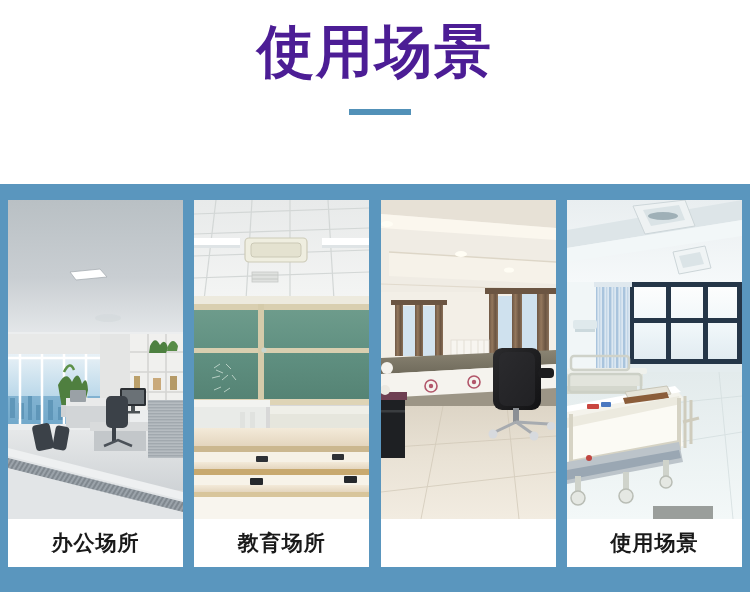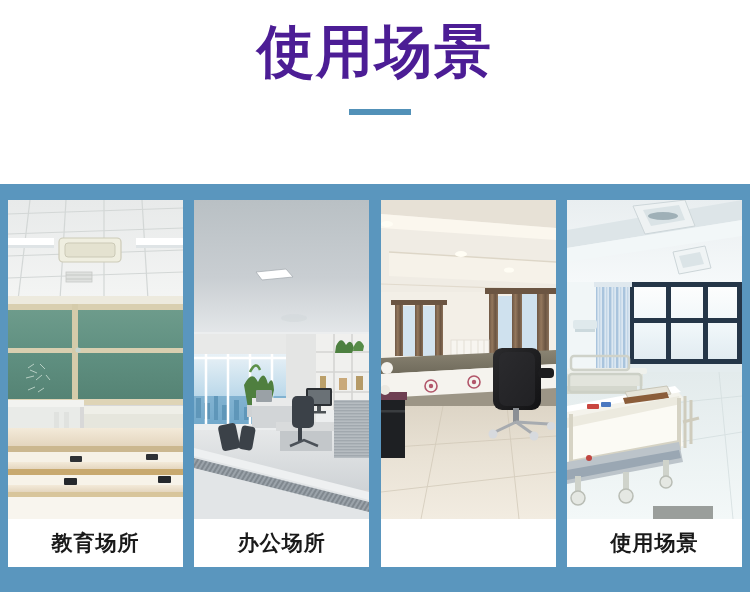--- a/index.html
+++ b/index.html
@@ -128,109 +128,20 @@
 <div id="page">
 
   <div class="header">
     <div class="page-title">使用场景</div>
     <div class="title-underline"></div>
   </div>
 
   <div class="blue-band"></div>
 
   <div class="cards-row">
-
-    <div class="card">
-      <div class="card-photo">
-        <svg viewBox="0 0 175 319" preserveAspectRatio="none" aria-hidden="true">
-          <defs>
-            <linearGradient id="c-board" x1="0" y1="0" x2="0" y2="1">
-              <stop offset="0%" stop-color="#6e9c8c"></stop>
-              <stop offset="50%" stop-color="#5f8f80"></stop>
-              <stop offset="100%" stop-color="#548273"></stop>
-            </linearGradient>
-            <linearGradient id="c-desk" x1="0" y1="0" x2="0" y2="1">
-              <stop offset="0%" stop-color="#f3ead9"></stop>
-              <stop offset="100%" stop-color="#e2d3bb"></stop>
-            </linearGradient>
-            <linearGradient id="c-ceil" x1="0" y1="0" x2="0" y2="1">
-              <stop offset="0%" stop-color="#e8eaea"></stop>
-              <stop offset="100%" stop-color="#f4f5f4"></stop>
-            </linearGradient>
-          </defs>
-
-          <rect x="0" y="0" width="175" height="100" fill="url(#c-ceil)"></rect>
-          <g stroke="#d3d7d6" stroke-width="1.2">
-            <line x1="0" y1="14" x2="175" y2="8"></line>
-            <line x1="0" y1="34" x2="175" y2="28"></line>
-            <line x1="0" y1="56" x2="175" y2="50"></line>
-            <line x1="0" y1="78" x2="175" y2="72"></line>
-            <line x1="22" y1="0" x2="10" y2="100"></line>
-            <line x1="58" y1="0" x2="52" y2="100"></line>
-            <line x1="96" y1="0" x2="96" y2="100"></line>
-            <line x1="134" y1="0" x2="140" y2="100"></line>
-          </g>
-
-          <rect x="51" y="38" width="62" height="24" rx="4" fill="#efeee0" stroke="#cdcbb8" stroke-width="1.2"></rect>
-          <rect x="57" y="43" width="50" height="14" rx="3" fill="#e4e2d0" stroke="#cbc9b6" stroke-width="1"></rect>
-
-          <rect x="58" y="72" width="26" height="10" fill="#dfe1df" stroke="#c6c9c6" stroke-width="0.8"></rect>
-          <g stroke="#c3c6c3" stroke-width="0.9">
-            <line x1="58" y1="75" x2="84" y2="75"></line>
-            <line x1="58" y1="79" x2="84" y2="79"></line>
-          </g>
-
-          <rect x="0" y="38" width="46" height="7" fill="#ffffff"></rect>
-          <rect x="0" y="45" width="46" height="3" fill="#dfe4e6"></rect>
-          <rect x="128" y="38" width="47" height="7" fill="#ffffff"></rect>
-          <rect x="128" y="45" width="47" height="3" fill="#dfe4e6"></rect>
-
-          <rect x="0" y="96" width="175" height="12" fill="#edeade"></rect>
-
-          <rect x="0" y="108" width="175" height="96" fill="url(#c-board)"></rect>
-
-          <rect x="0" y="104" width="175" height="6" fill="#d9cfb0"></rect>
-          <rect x="0" y="148" width="175" height="5" fill="#d9cfb0"></rect>
-          <rect x="64" y="104" width="6" height="100" fill="#d5cbaa"></rect>
-          <rect x="0" y="199" width="175" height="6" fill="#ded4b6"></rect>
-          <circle cx="70" cy="150" r="2.6" fill="#c9d6cf"></circle>
-
-          <g stroke="#cfe0d6" stroke-width="1" opacity="0.8" fill="none">
-            <path d="M20 168 l6-4 M22 170 l7 3 M32 164 l5 5"></path>
-            <path d="M18 178 l8-2 M28 180 l6-5 M38 175 l4 5"></path>
-            <path d="M20 190 l7-3 M30 192 l6-4"></path>
-          </g>
-
-          <rect x="0" y="204" width="72" height="30" fill="#e9ebe8"></rect>
-          <rect x="0" y="200" width="76" height="7" fill="#f2f3f0"></rect>
-          <rect x="46" y="212" width="5" height="18" fill="#e0e2df"></rect>
-          <rect x="56" y="212" width="5" height="18" fill="#e0e2df"></rect>
-          <rect x="76" y="206" width="99" height="8" fill="#efefe8"></rect>
-          <rect x="76" y="214" width="99" height="14" fill="#e6e6dd"></rect>
-
-          <rect x="0" y="228" width="175" height="91" fill="#f6f4ee"></rect>
-
-          <rect x="0" y="228" width="175" height="20" fill="url(#c-desk)"></rect>
-          <rect x="0" y="246" width="175" height="6" fill="#cbb78f"></rect>
-          <rect x="0" y="252" width="175" height="16" fill="#f6f1e6"></rect>
-          <rect x="0" y="262" width="175" height="8" fill="url(#c-desk)"></rect>
-          <rect x="0" y="269" width="175" height="6" fill="#c8a96f"></rect>
-          <rect x="0" y="275" width="175" height="14" fill="#f7f3e9"></rect>
-          <rect x="0" y="285" width="175" height="8" fill="url(#c-desk)"></rect>
-          <rect x="0" y="292" width="175" height="5" fill="#d8c59b"></rect>
-          <rect x="0" y="297" width="175" height="22" fill="#f8f5ee"></rect>
-
-          <rect x="62" y="256" width="12" height="6" rx="1" fill="#2e3135"></rect>
-          <rect x="138" y="254" width="12" height="6" rx="1" fill="#2e3135"></rect>
-          <rect x="56" y="278" width="13" height="7" rx="1" fill="#25282c"></rect>
-          <rect x="150" y="276" width="13" height="7" rx="1" fill="#25282c"></rect>
-        </svg>
-      </div>
-      <div class="card-label">教育场所</div>
-    </div>
 
     <div class="card">
       <div class="card-photo">
         <svg viewBox="0 0 175 319" preserveAspectRatio="none" aria-hidden="true">
           <defs>
             <linearGradient id="o-ceil" x1="0" y1="0" x2="0" y2="1">
               <stop offset="0%" stop-color="#b9c0c4"></stop>
               <stop offset="55%" stop-color="#c9ced2"></stop>
               <stop offset="100%" stop-color="#e7eaec"></stop>
             </linearGradient>
@@ -336,20 +247,109 @@
           <polygon points="0,248 175,292 175,300 0,256" fill="#eef0f1"></polygon>
         </svg>
       </div>
       <div class="card-label">办公场所</div>
     </div>
 
     <div class="card">
       <div class="card-photo">
         <svg viewBox="0 0 175 319" preserveAspectRatio="none" aria-hidden="true">
           <defs>
+            <linearGradient id="c-board" x1="0" y1="0" x2="0" y2="1">
+              <stop offset="0%" stop-color="#6e9c8c"></stop>
+              <stop offset="50%" stop-color="#5f8f80"></stop>
+              <stop offset="100%" stop-color="#548273"></stop>
+            </linearGradient>
+            <linearGradient id="c-desk" x1="0" y1="0" x2="0" y2="1">
+              <stop offset="0%" stop-color="#f3ead9"></stop>
+              <stop offset="100%" stop-color="#e2d3bb"></stop>
+            </linearGradient>
+            <linearGradient id="c-ceil" x1="0" y1="0" x2="0" y2="1">
+              <stop offset="0%" stop-color="#e8eaea"></stop>
+              <stop offset="100%" stop-color="#f4f5f4"></stop>
+            </linearGradient>
+          </defs>
+
+          <rect x="0" y="0" width="175" height="100" fill="url(#c-ceil)"></rect>
+          <g stroke="#d3d7d6" stroke-width="1.2">
+            <line x1="0" y1="14" x2="175" y2="8"></line>
+            <line x1="0" y1="34" x2="175" y2="28"></line>
+            <line x1="0" y1="56" x2="175" y2="50"></line>
+            <line x1="0" y1="78" x2="175" y2="72"></line>
+            <line x1="22" y1="0" x2="10" y2="100"></line>
+            <line x1="58" y1="0" x2="52" y2="100"></line>
+            <line x1="96" y1="0" x2="96" y2="100"></line>
+            <line x1="134" y1="0" x2="140" y2="100"></line>
+          </g>
+
+          <rect x="51" y="38" width="62" height="24" rx="4" fill="#efeee0" stroke="#cdcbb8" stroke-width="1.2"></rect>
+          <rect x="57" y="43" width="50" height="14" rx="3" fill="#e4e2d0" stroke="#cbc9b6" stroke-width="1"></rect>
+
+          <rect x="58" y="72" width="26" height="10" fill="#dfe1df" stroke="#c6c9c6" stroke-width="0.8"></rect>
+          <g stroke="#c3c6c3" stroke-width="0.9">
+            <line x1="58" y1="75" x2="84" y2="75"></line>
+            <line x1="58" y1="79" x2="84" y2="79"></line>
+          </g>
+
+          <rect x="0" y="38" width="46" height="7" fill="#ffffff"></rect>
+          <rect x="0" y="45" width="46" height="3" fill="#dfe4e6"></rect>
+          <rect x="128" y="38" width="47" height="7" fill="#ffffff"></rect>
+          <rect x="128" y="45" width="47" height="3" fill="#dfe4e6"></rect>
+
+          <rect x="0" y="96" width="175" height="12" fill="#edeade"></rect>
+
+          <rect x="0" y="108" width="175" height="96" fill="url(#c-board)"></rect>
+
+          <rect x="0" y="104" width="175" height="6" fill="#d9cfb0"></rect>
+          <rect x="0" y="148" width="175" height="5" fill="#d9cfb0"></rect>
+          <rect x="64" y="104" width="6" height="100" fill="#d5cbaa"></rect>
+          <rect x="0" y="199" width="175" height="6" fill="#ded4b6"></rect>
+          <circle cx="70" cy="150" r="2.6" fill="#c9d6cf"></circle>
+
+          <g stroke="#cfe0d6" stroke-width="1" opacity="0.8" fill="none">
+            <path d="M20 168 l6-4 M22 170 l7 3 M32 164 l5 5"></path>
+            <path d="M18 178 l8-2 M28 180 l6-5 M38 175 l4 5"></path>
+            <path d="M20 190 l7-3 M30 192 l6-4"></path>
+          </g>
+
+          <rect x="0" y="204" width="72" height="30" fill="#e9ebe8"></rect>
+          <rect x="0" y="200" width="76" height="7" fill="#f2f3f0"></rect>
+          <rect x="46" y="212" width="5" height="18" fill="#e0e2df"></rect>
+          <rect x="56" y="212" width="5" height="18" fill="#e0e2df"></rect>
+          <rect x="76" y="206" width="99" height="8" fill="#efefe8"></rect>
+          <rect x="76" y="214" width="99" height="14" fill="#e6e6dd"></rect>
+
+          <rect x="0" y="228" width="175" height="91" fill="#f6f4ee"></rect>
+
+          <rect x="0" y="228" width="175" height="20" fill="url(#c-desk)"></rect>
+          <rect x="0" y="246" width="175" height="6" fill="#cbb78f"></rect>
+          <rect x="0" y="252" width="175" height="16" fill="#f6f1e6"></rect>
+          <rect x="0" y="262" width="175" height="8" fill="url(#c-desk)"></rect>
+          <rect x="0" y="269" width="175" height="6" fill="#c8a96f"></rect>
+          <rect x="0" y="275" width="175" height="14" fill="#f7f3e9"></rect>
+          <rect x="0" y="285" width="175" height="8" fill="url(#c-desk)"></rect>
+          <rect x="0" y="292" width="175" height="5" fill="#d8c59b"></rect>
+          <rect x="0" y="297" width="175" height="22" fill="#f8f5ee"></rect>
+
+          <rect x="62" y="256" width="12" height="6" rx="1" fill="#2e3135"></rect>
+          <rect x="138" y="254" width="12" height="6" rx="1" fill="#2e3135"></rect>
+          <rect x="56" y="278" width="13" height="7" rx="1" fill="#25282c"></rect>
+          <rect x="150" y="276" width="13" height="7" rx="1" fill="#25282c"></rect>
+        </svg>
+      </div>
+      <div class="card-label">教育场所</div>
+    </div>
+
+    <div class="card">
+      <div class="card-photo">
+        <svg viewBox="0 0 175 319" preserveAspectRatio="none" aria-hidden="true">
+          <defs>
             <linearGradient id="f-floor" x1="0" y1="0" x2="0" y2="1">
               <stop offset="0%" stop-color="#ddd5c6"></stop>
               <stop offset="45%" stop-color="#e9e2d5"></stop>
               <stop offset="100%" stop-color="#f2ece1"></stop>
             </linearGradient>
             <linearGradient id="f-curt" x1="0" y1="0" x2="1" y2="0">
               <stop offset="0%" stop-color="#6e5744"></stop>
               <stop offset="35%" stop-color="#93775c"></stop>
               <stop offset="70%" stop-color="#6b5542"></stop>
               <stop offset="100%" stop-color="#8a7058"></stop>

